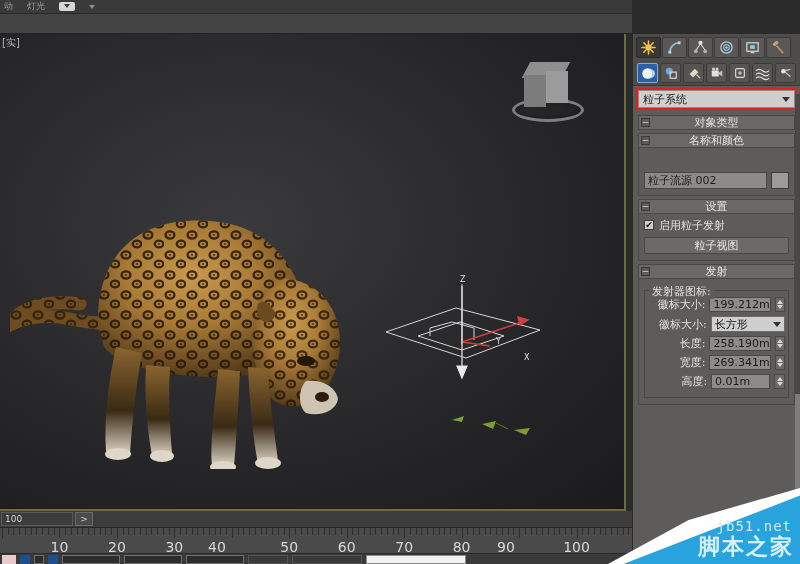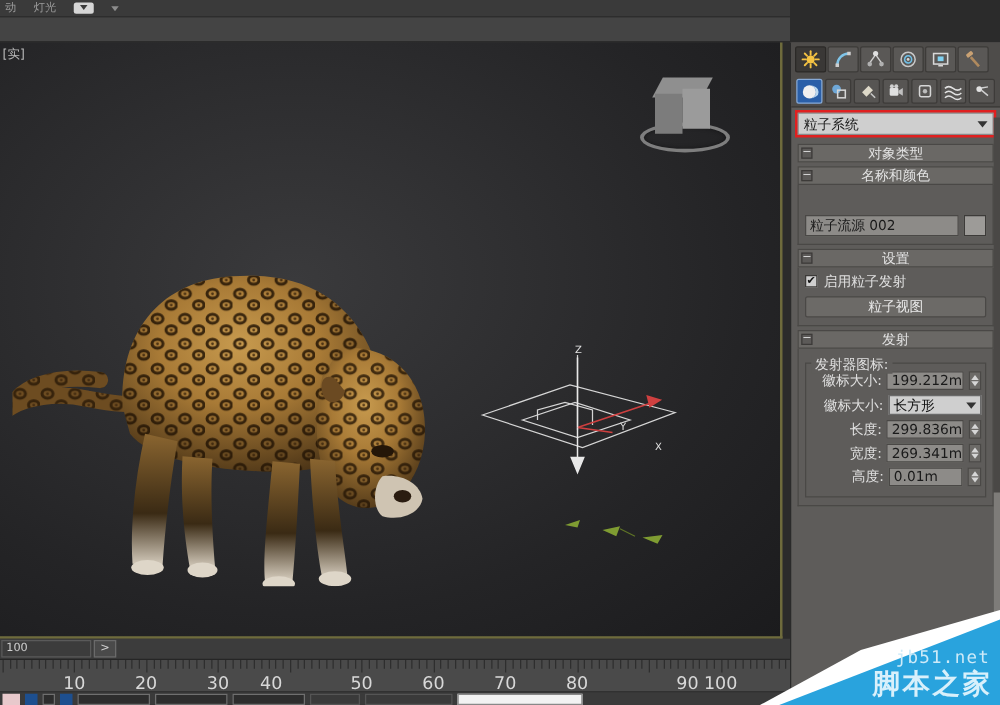--- a/index.html
+++ b/index.html
@@ -490,21 +490,21 @@
       <div class="tick minor" style="left: 622.509px;"></div>
       <div class="tick minor" style="left: 628.255px;"></div>
       <div class="rlabel" style="left: 59.4545px;">10</div>
       <div class="rlabel" style="left: 116.909px;">20</div>
       <div class="rlabel" style="left: 174.364px;">30</div>
       <div class="rlabel" style="left: 217px;">40</div>
       <div class="rlabel" style="left: 289.273px;">50</div>
       <div class="rlabel" style="left: 346.727px;">60</div>
       <div class="rlabel" style="left: 404.182px;">70</div>
       <div class="rlabel" style="left: 461.636px;">80</div>
-      <div class="rlabel" style="left: 550px; text-align: right;">90</div>
+      <div class="rlabel" style="left: 506px; text-align: right;">90</div>
       <div class="rlabel" style="left: 576.545px;">100</div>
     </div>
 
   <div class="statusbar">
     <div class="sb-pink"></div>
     <div class="sb-icon"></div>
     <div class="sb-box" style="width:10px"></div>
     <div class="sb-icon"></div>
     <div class="sb-box" style="width:58px"></div>
     <div class="sb-box" style="width:58px"></div>
@@ -687,21 +687,21 @@
           <div class="prow">
             <span class="plabel" style="width:62px">徽标大小:</span>
             <span class="type-dd">
               <span>长方形</span>
               <span class="caret-dark"></span>
             </span>
           </div>
 
           <div class="prow">
             <span class="plabel" style="width:62px">长度:</span>
-            <span class="spin-field">299.836m</span>
+            <span class="spin-field">258.190m</span>
             <span class="spinner">
                 <i class="sp-up"></i>
                 <i class="sp-dn"></i>
               </span>
           </div>
 
           <div class="prow">
             <span class="plabel" style="width:62px">宽度:</span>
             <span class="spin-field">269.341m</span>
             <span class="spinner">

